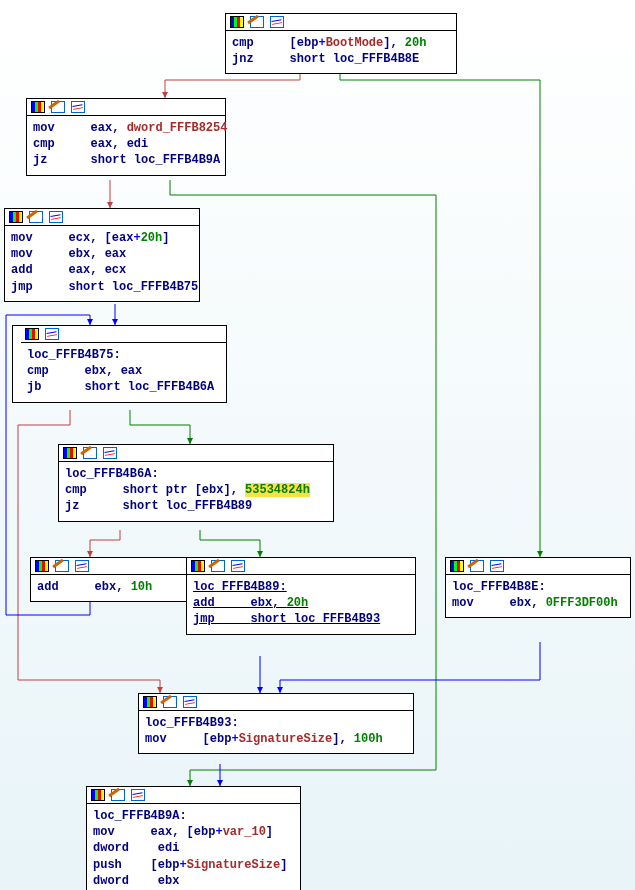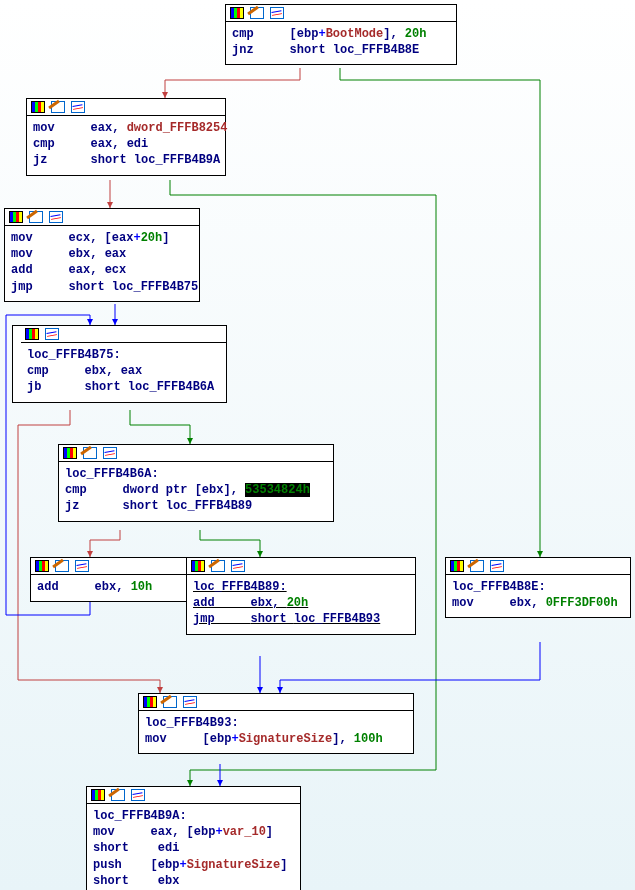--- a/index.html
+++ b/index.html
@@ -65,21 +65,21 @@
     left: 1px; top: 6px;
     width: 10px; height: 1px;
     background: #ff0000;
     transform: rotate(-10deg);
     box-shadow: 0 -3px 0 #0000ff;
   }
   .c-navy   { color: #000080; }
   .c-green  { color: #008000; }
   .c-brown  { color: #a52a2a; }
   .c-blue   { color: #0000ff; }
-  .hl       { background: #000000; color: #008000; }
+  .hl       { background: #fde047; color: #008000; }
   svg.edges {
     position: absolute;
     top: 0; left: 0;
     width: 635px; height: 890px;
     pointer-events: none;
   }
 </style>
 </head>
 <body>
 
@@ -116,21 +116,21 @@
 
   <path d="M 90,600 L 90,615 L 6,615 L 6,315 L 90,315 L 90,325" stroke="#0000ff" stroke-width="1" fill="none" marker-end="url(#arr-blue)"></path>
 
   <path d="M 260,656 L 260,693" stroke="#0000ff" stroke-width="1" fill="none" marker-end="url(#arr-blue)"></path>
 
   <path d="M 540,642 L 540,680 L 280,680 L 280,693" stroke="#0000ff" stroke-width="1" fill="none" marker-end="url(#arr-blue)"></path>
 
   <path d="M 220,764 L 220,786" stroke="#0000ff" stroke-width="1" fill="none" marker-end="url(#arr-blue)"></path>
 </svg>
 
-<div class="node" style="left:225px; top:4px; width:232px;">
+<div class="node" style="left:225px; top:13px; width:232px;">
   <div class="node-header">
     <span class="icon icon-color-bars"></span>
     <span class="icon icon-edit"></span>
     <span class="icon icon-chart"></span>
   </div>
   <div class="node-body"><span class="c-navy">cmp     </span><span class="c-navy">[</span><span class="c-navy">ebp</span><span class="c-blue">+</span><span class="c-brown">BootMode</span><span class="c-navy">], </span><span class="c-green">20h</span>
 <span class="c-navy">jnz     </span><span class="c-navy">short </span><span class="c-navy">loc_FFFB4B8E</span></div>
 </div>
 
 <div class="node" style="left:26px; top:98px; width:200px;">
@@ -166,21 +166,21 @@
 <span class="c-navy">jb      </span><span class="c-navy">short </span><span class="c-navy">loc_FFFB4B6A</span></div>
 </div>
 
 <div class="node" style="left:58px; top:444px; width:276px;">
   <div class="node-header">
     <span class="icon icon-color-bars"></span>
     <span class="icon icon-edit"></span>
     <span class="icon icon-chart"></span>
   </div>
   <div class="node-body"><span class="c-navy">loc_FFFB4B6A:</span>
-<span class="c-navy">cmp     </span><span class="c-navy">dword ptr </span><span class="c-navy">[</span><span class="c-navy">ebx</span><span class="c-navy">], </span><span class="hl">53534824h</span>
+<span class="c-navy">cmp     </span><span class="c-navy">short ptr </span><span class="c-navy">[</span><span class="c-navy">ebx</span><span class="c-navy">], </span><span class="hl">53534824h</span>
 <span class="c-navy">jz      </span><span class="c-navy">short </span><span class="c-navy">loc_FFFB4B89</span></div>
 </div>
 
 <div class="node" style="left:30px; top:557px; width:164px;">
   <div class="node-header">
     <span class="icon icon-color-bars"></span>
     <span class="icon icon-edit"></span>
     <span class="icon icon-chart"></span>
   </div>
   <div class="node-body"><span class="c-navy">add     ebx</span><span class="c-navy">, </span><span class="c-green">10h</span></div>
@@ -218,17 +218,17 @@
 </div>
 
 <div class="node" style="left:86px; top:786px; width:215px;">
   <div class="node-header">
     <span class="icon icon-color-bars"></span>
     <span class="icon icon-edit"></span>
     <span class="icon icon-chart"></span>
   </div>
   <div class="node-body"><span class="c-navy">loc_FFFB4B9A:</span>
 <span class="c-navy">mov     eax</span><span class="c-navy">, [</span><span class="c-navy">ebp</span><span class="c-blue">+</span><span class="c-brown">var_10</span><span class="c-navy">]</span>
-<span class="c-navy">short    edi</span>
+<span class="c-navy">dword    edi</span>
 <span class="c-navy">push    </span><span class="c-navy">[</span><span class="c-navy">ebp</span><span class="c-blue">+</span><span class="c-brown">SignatureSize</span><span class="c-navy">]</span>
-<span class="c-navy">short    ebx</span>
+<span class="c-navy">dword    ebx</span>
 <span class="c-navy">push    </span><span class="c-navy">[</span><span class="c-navy">ebp</span><span class="c-blue">+</span><span class="c-brown">arg_4</span><span class="c-navy">]</span></div>
 </div>
 
 </body></html>

